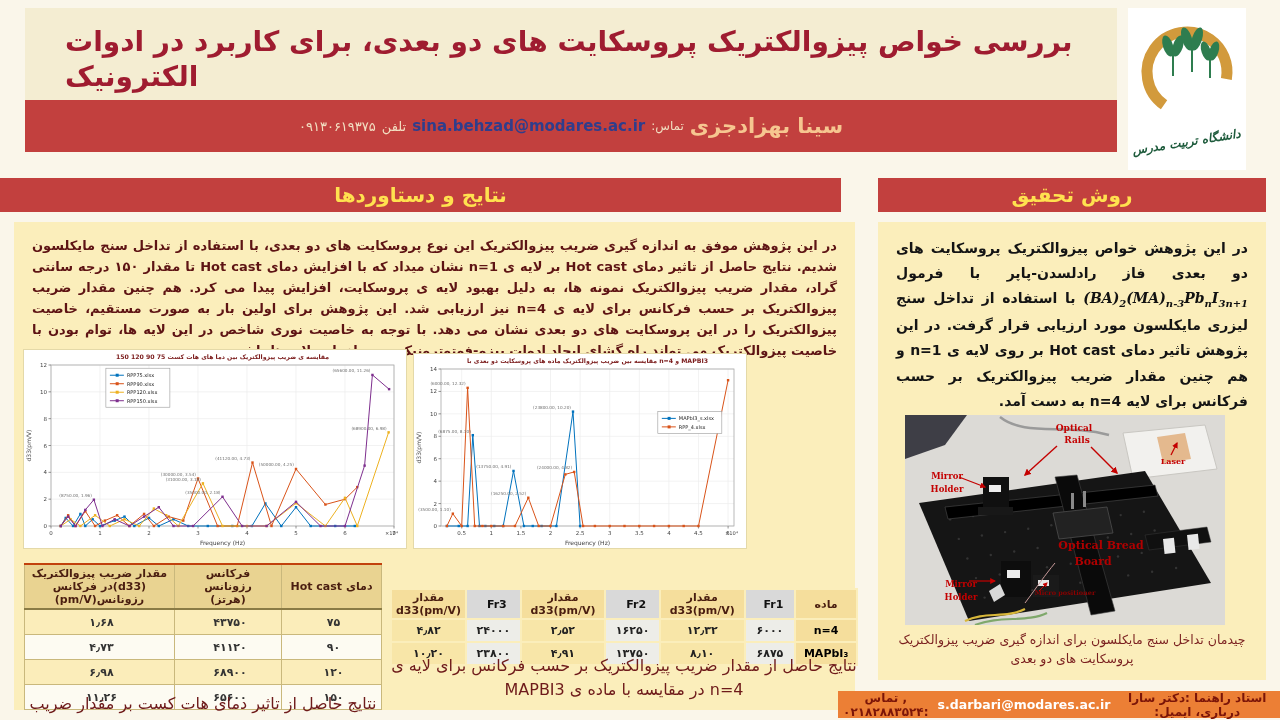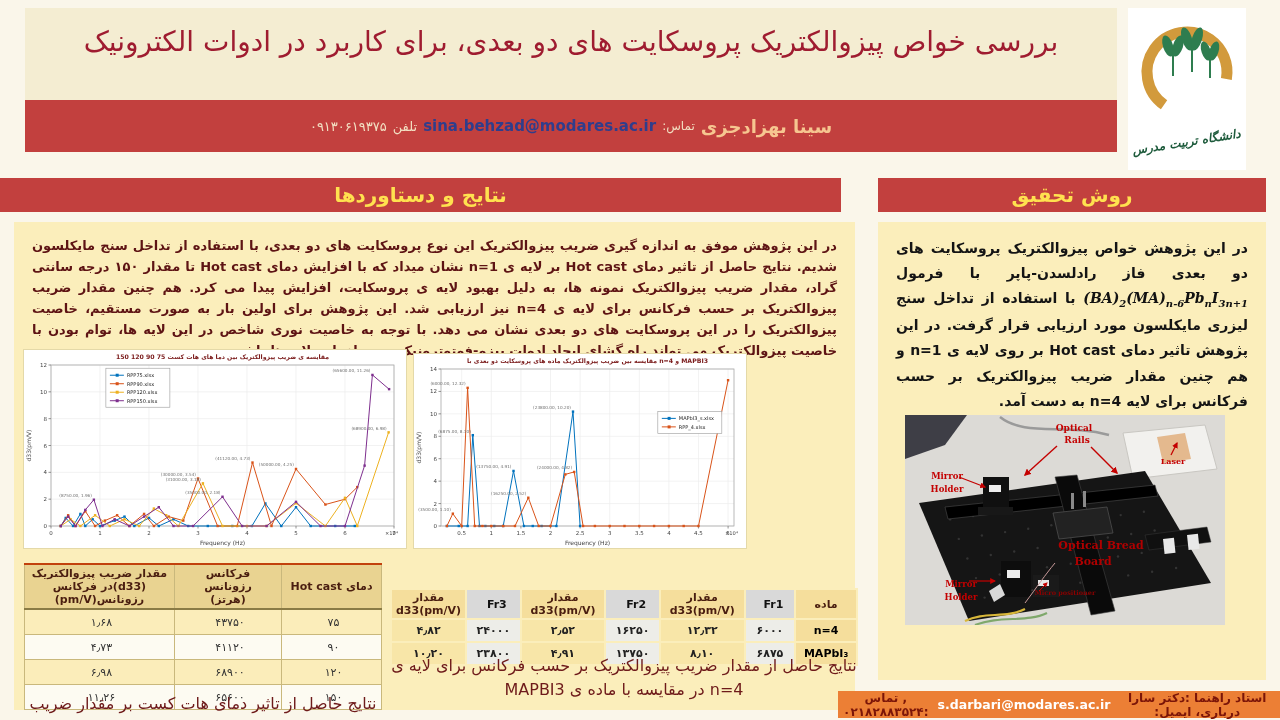--- a/index.html
+++ b/index.html
@@ -1,24 +1,24 @@
 <!DOCTYPE html>
 <html lang="fa"><head>
 <meta charset="utf-8">
 <style>
   html,body{margin:0;padding:0;}
   body{font-family:"DejaVu Sans", sans-serif;}
   #poster{position:relative;width:1280px;height:720px;background:#FAF6EA;overflow:hidden;}
 
   
   .title-band{position:absolute;left:25px;top:8px;width:1092px;height:92px;background:#F4EDD2;}
-  .title-band .t{direction:rtl;text-align:center;font-size:28px;font-weight:normal;color:#9F1C30;padding:16px 40px 0;line-height:1.25;}
+  .title-band .t{direction:rtl;text-align:left;font-size:28px;font-weight:bold;color:#9F1C30;padding:16px 40px 0;line-height:1.25;}
   .author-bar{position:absolute;left:25px;top:100px;width:1092px;height:52px;background:#C2403E;
       display:flex;align-items:center;justify-content:center;direction:rtl;gap:6px;}
-  .author-bar .name{color:#F6C690;font-weight:bold;font-size:18px;}
+  .author-bar .name{color:#F6C690;font-weight:bold;font-size:21px;}
   .author-bar .lbl{color:#F2DFC2;font-size:12px;}
   .author-bar .mail{color:#2F3D8C;font-weight:bold;font-size:15px;direction:ltr;}
   .author-bar .phone{color:#F2DFC2;font-size:13px;}
 
   .logo-box{position:absolute;left:1128px;top:8px;width:118px;height:162px;background:#FFFFFF;}
 
   
   .sec-head{position:absolute;height:34px;background:#C2403E;color:#FFE14F;font-weight:bold;font-size:20px;
       text-align:center;line-height:34px;direction:rtl;}
   #sec-results{left:0;top:178px;width:841px;}
@@ -40,21 +40,21 @@
   #chartL{left:10px;top:128px;}
   #chartR{left:400px;top:132px;}
 
   
   table.tbl{border-collapse:collapse;direction:rtl;position:absolute;font-size:11px;}
   .tbl td,.tbl th{border:1px solid #C9B87C;padding:2px 6px;text-align:center;vertical-align:middle;}
   #tbl-hotcast{left:10px;top:341px;width:358px;}
   #tbl-hotcast th{background:#E9D391;color:#4A1E10;font-size:11px;font-weight:bold;border-top:2px solid #c2410c;border-bottom:2px solid #8A7B45;}
   #tbl-hotcast tr:nth-child(odd) td{background:#FDFBF2;}
   #tbl-hotcast tr:nth-child(even) td{background:#FBEDBA;}
-  #tbl-hotcast td{color:#333;font-weight:400;height:20px;padding-left:10px;}
+  #tbl-hotcast td{color:#333;font-weight:700;height:20px;padding-left:10px;}
   .pre{white-space:pre-line;}
 
   #tbl-freq{left:376px;top:366px;width:468px;font-size:11px;}
   #tbl-freq td,#tbl-freq th{border:2px solid #FBEEBB;padding:1px 4px;height:19px;}
   #tbl-freq th.fr{background:#D9D9D9;color:#111;font-weight:bold;padding-left:11px;}
   #tbl-freq th.ylw{background:#F5DE9C;color:#4A1E10;font-weight:bold;}
   #tbl-freq td.fr{background:#EDEDE8;color:#222;font-weight:700;}
   #tbl-freq td.ylw{background:#F8E6A8;color:#222;font-weight:700;}
   #tbl-freq td.mat{background:#F5DE9C;color:#000;font-weight:bold;direction:ltr;}
 
@@ -463,21 +463,21 @@
         <td class="ylw">۱۰٫۲۰</td>
       </tr>
     </tbody>
       </table>
     <div class="tcaption" id="cap-freq">نتایج حاصل از مقدار ضریب پیزوالکتریک بر حسب فرکانس برای لایه ی n=4 در مقایسه با ماده ی MAPBI3</div>
   </div>
 
   <div class="panel" id="panel-method">
     <div class="para-method">
       <span>در این پژوهش خواص پیزوالکتریک پروسکایت های دو بعدی فاز رادلسدن-پاپر با فرمول</span>
-      <span class="formula"><i><b><span>(BA)</span><sub>2</sub><span>(MA)</span><sub>n-6</sub><span>Pb</span><sub>n</sub><span>I</span><sub>3n+1</sub></b></i></span>
+      <span class="formula"><i><b><span>(BA)</span><sub>2</sub><span>(MA)</span><sub>n-3</sub><span>Pb</span><sub>n</sub><span>I</span><sub>3n+1</sub></b></i></span>
       <span>با استفاده از تداخل سنج لیزری مایکلسون مورد ارزیابی قرار گرفت. در این پژوهش تاثیر دمای Hot cast بر روی لایه ی n=1 و هم چنین مقدار ضریب پیزوالکتریک بر حسب فرکانس برای لایه n=4 به دست آمد.</span>
     </div>
 
     <svg id="photo" viewBox="0 0 320 210">
       <defs>
         <marker id="arr" viewBox="0 0 10 10" refX="8" refY="5" markerWidth="5" markerHeight="5" orient="auto-start-reverse">
           <path d="M0,0 L10,5 L0,10 Z" fill="#C40000"></path>
         </marker>
       </defs>
       <rect x="0" y="0" width="320" height="210" fill="#DCDAD6"></rect>
@@ -570,20 +570,22 @@
         <line x1="54" y1="62" x2="80" y2="72" stroke="#C40000" stroke-width="1.2" marker-end="url(#arr)"></line>
         <text x="56" y="172" font-size="8.5">Mirror</text>
         <text x="56" y="185" font-size="8.5">Holder</text>
         <line x1="64" y1="166" x2="90" y2="166" stroke="#C40000" stroke-width="1.2" marker-end="url(#arr)"></line>
         <text x="196" y="134" font-size="11" fill="#B00000">Optical Bread</text>
         <text x="188" y="150" font-size="11" fill="#B00000">Board</text>
         <text x="160" y="180" font-size="6.5" fill="#8B0000">Micro positioner</text>
         <line x1="134" y1="176" x2="142" y2="168" stroke="#C40000" stroke-width="1" marker-end="url(#arr)"></line>
       </g>
     </svg>
+    <div id="photo-caption">چیدمان تداخل سنج مایکلسون برای اندازه گیری ضریب پیزوالکتریک
+پروسکایت های دو بعدی</div>
   </div>
 
   <div class="supervisor-bar">
     <span class="dark">استاد راهنما :دکتر سارا درباری، ایمیل:</span>
     <span class="mail">s.darbari@modares.ac.ir</span>
     <span class="dark">, تماس :۰۲۱۸۲۸۸۳۵۲۴</span>
   </div>
 
 </div>
 

